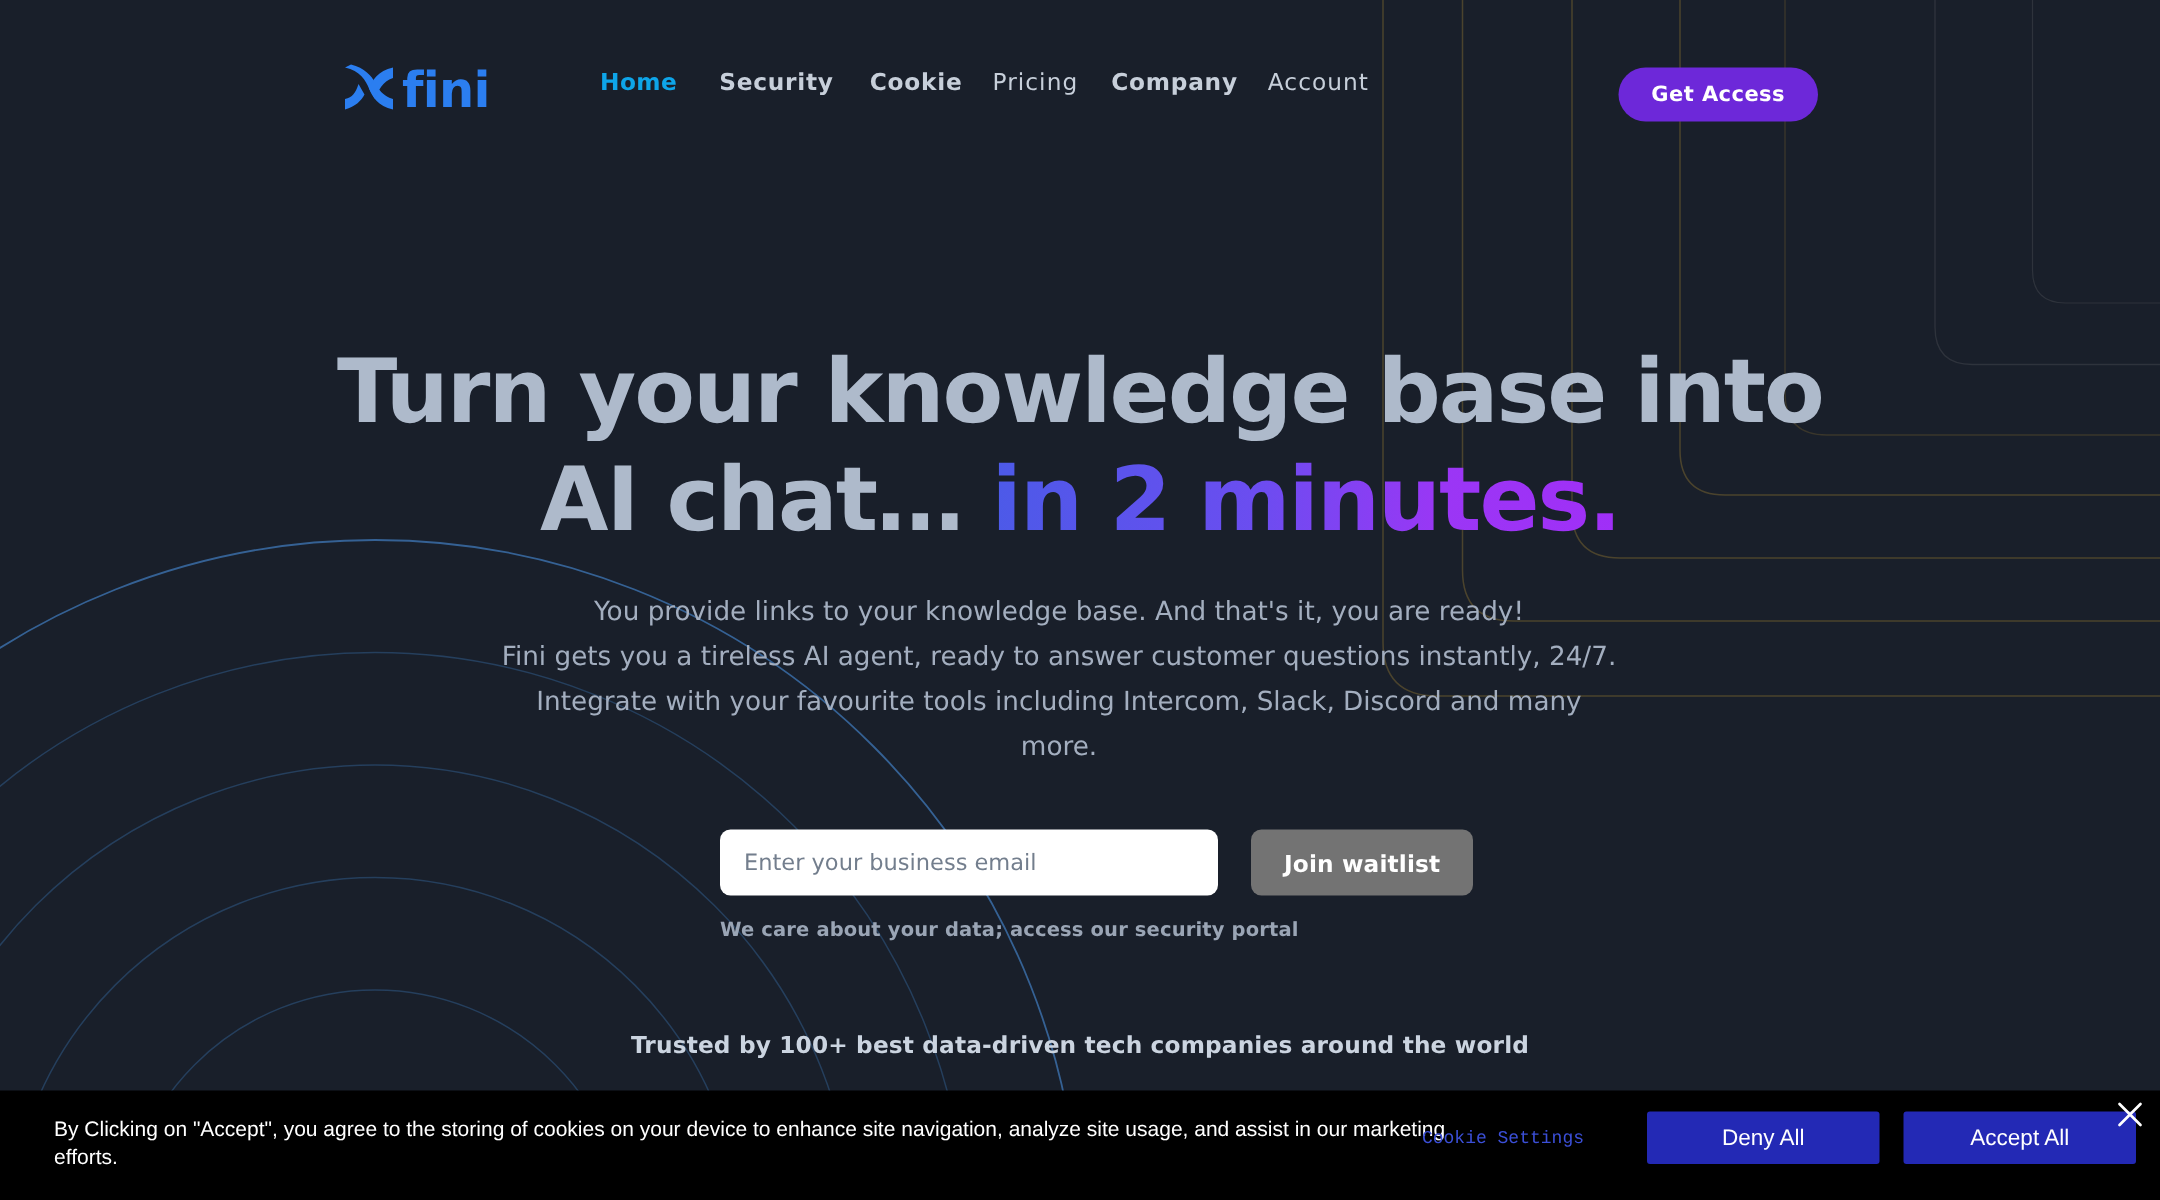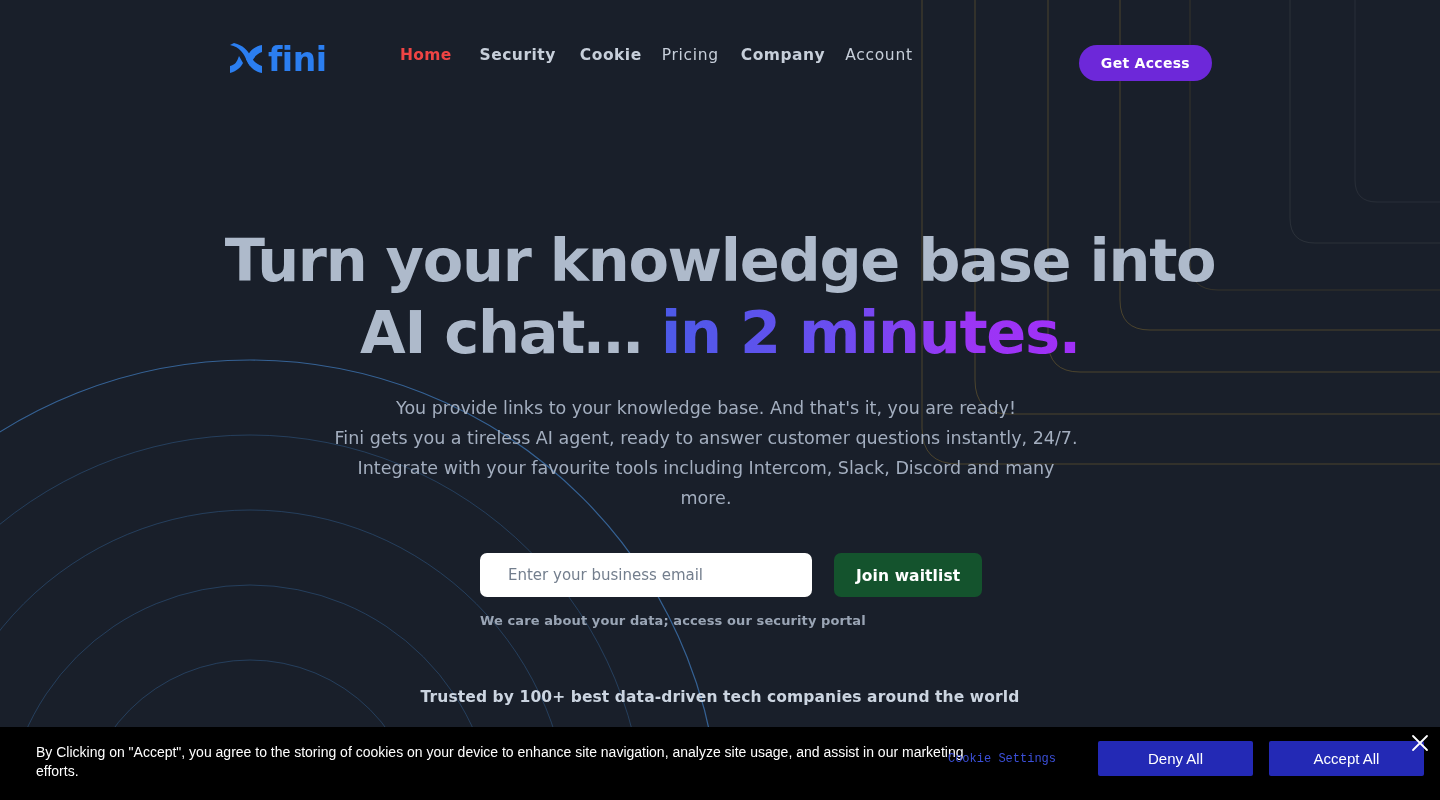--- a/index.html
+++ b/index.html
@@ -30,21 +30,21 @@
     letter-spacing:-0.5px; line-height:1;
   }
   .nav {
     position:absolute; left:400px; top:46px;
     display:flex; align-items:center;
   }
   .nav-item {
     font-size:15.5px; color:#c7cfda; letter-spacing:0.7px;
     padding:0 0; white-space:nowrap; cursor:pointer;
   }
-  .nav-item.active { color:#ef4444; font-weight:600; letter-spacing:0.3px; }
+  .nav-item.active { color:#0ea5e9; font-weight:600; letter-spacing:0.3px; }
   .nav-item.bold { font-weight:600; letter-spacing:0.5px; }
   .nav-gap-1 { width:28px; } .nav-gap-2 { width:24px; }
   .nav-gap-3 { width:20px; } .nav-gap-4 { width:22px; }
   .nav-gap-5 { width:20px; }
   .cta-btn {
     position:absolute; right:228px; top:45px;
     background:#6d28d9; color:#ffffff;
     font-size:14px; font-weight:700; letter-spacing:0.3px;
     border:none; border-radius:22px;
     padding:10px 22px; cursor:pointer;
@@ -70,26 +70,26 @@
     color:#a3aebf; font-weight:400;
   }
   .sub-line { display:block; }
 
   
   .signup { position:absolute; top:553px; left:480px; z-index:12; }
   .signup-row { display:flex; align-items:center; gap:22px; }
   .email-input {
     width:332px; height:44px;
     background:#ffffff; border:none; border-radius:7px;
-    padding:0 28px; font-size:15px; color:#2d3748;
+    padding:0 16px; font-size:15px; color:#2d3748;
     font-family:"DejaVu Sans", sans-serif; outline:none;
   }
   .email-input::placeholder { color:#737e8d; }
   .join-btn {
-    height:44px; background:#14532d; color:#fff;
+    height:44px; background:#737373; color:#fff;
     border:none; border-radius:7px; padding:14px 22px;
     font-size:15.5px; font-weight:700; cursor:pointer;
     font-family:"DejaVu Sans", sans-serif; letter-spacing:0.1px;
   }
   .care-text {
     margin-top:16px; font-size:13px; font-weight:700;
     color:#9aa5b5; letter-spacing:0.1px;
   }
   .care-link { color:#9aa5b5; cursor:pointer; font-weight:700; }
 

